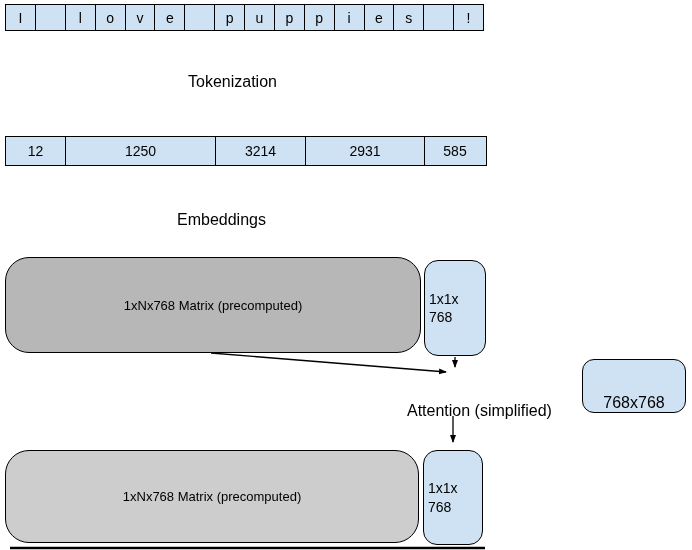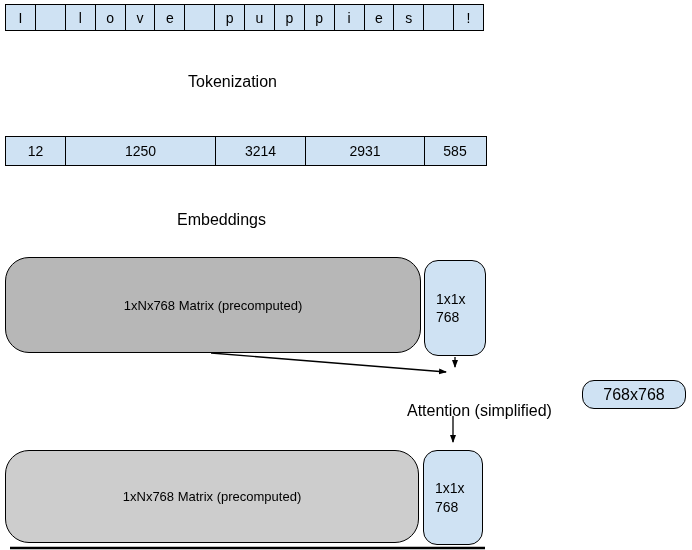--- a/index.html
+++ b/index.html
@@ -61,34 +61,34 @@
   .matrix-top { left: 5px; top: 257px; width: 416px; height: 96px; background: var(--gray-top); }
   .matrix-bottom { left: 5px; top: 450px; width: 414px; height: 93px; background: var(--gray-bottom); }
   .vector {
     position: absolute;
     border: 1.5px solid var(--ink);
     border-radius: 14px;
     background: var(--blue);
     display: flex;
     flex-direction: column;
     justify-content: center;
-    padding-left: 11px;
+    padding-left: 4px;
     font-size: 14px;
     line-height: 1.3;
   }
   .vector-top { left: 424px; top: 260px; width: 62px; height: 96px; }
   .vector-bottom { left: 423px; top: 450px; width: 60px; height: 95px; }
   .attn-box {
     position: absolute;
-    left: 582px; top: 380px; width: 104px; height: 29px;
+    left: 582px; top: 359px; width: 104px; height: 54px;
     border: 1.5px solid var(--ink);
     border-radius: 12px;
     background: var(--blue);
     display: flex;
-    align-items: center;
+    align-items: flex-end;
     justify-content: center;
     font-size: 16px;
   }
   .overlay {
     position: absolute;
     left: 0; top: 0;
     width: 692px; height: 550px;
     pointer-events: none;
   }
 </style>

